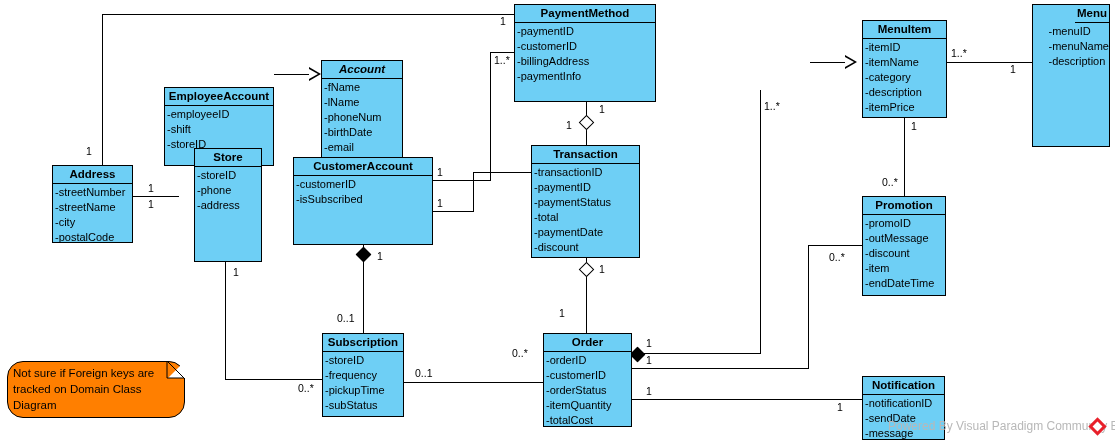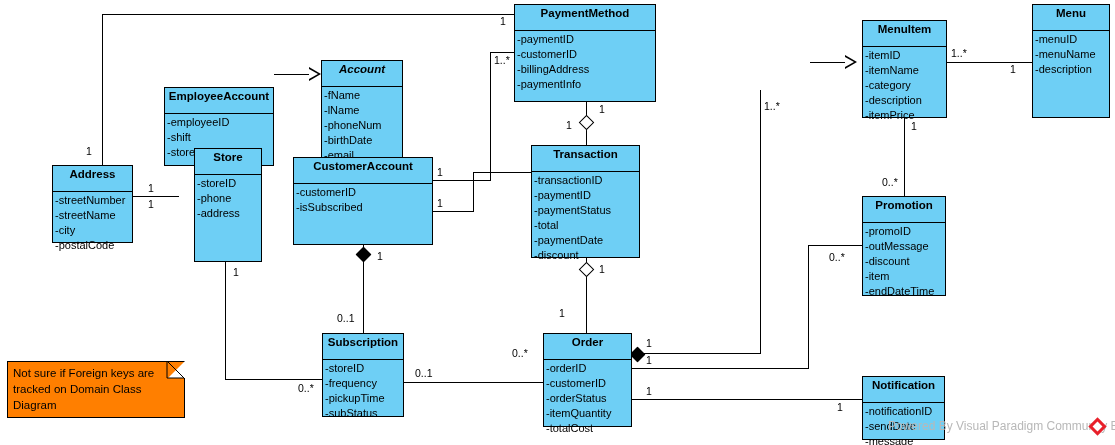--- a/index.html
+++ b/index.html
@@ -23,21 +23,21 @@
     background: #6ECFF5;
     border: 1px solid #000000;
     display: flex;
     flex-direction: column;
   }
   .uml-class .cls-title {
     font-size: 11.5px;
     font-weight: bold;
     text-align: center;
     color: #000000;
-    padding: 2px 2px 10px 2px;
+    padding: 2px 2px 2px 2px;
     border-bottom: 1px solid #000000;
     line-height: 13px;
     white-space: nowrap;
   }
   .uml-class.abstract .cls-title {
     font-style: italic;
   }
   .uml-class .cls-attrs {
     flex: 1 1 auto;
     padding: 1px 0 2px 2px;
@@ -328,21 +328,21 @@
     <div class="cls-title">MenuItem</div>
     <div class="cls-attrs">
       <div class="attr">-itemID</div>
       <div class="attr">-itemName</div>
       <div class="attr">-category</div>
       <div class="attr">-description</div>
       <div class="attr">-itemPrice</div>
     </div>
   </div>
 
-  <div class="uml-class" style="left:1032px; top:4px; width:78px; height:114px;">
+  <div class="uml-class" style="left:1032px; top:4px; width:78px; height:143px;align-items:flex-end;">
     <div class="cls-title">Menu</div>
     <div class="cls-attrs">
       <div class="attr">-menuID</div>
       <div class="attr">-menuName</div>
       <div class="attr">-description</div>
     </div>
   </div>
 
   <div class="uml-class" style="left:862px; top:196px; width:84px; height:100px;">
     <div class="cls-title">Promotion</div>
@@ -378,21 +378,21 @@
 
   <div class="uml-class" style="left:862px; top:376px; width:83px; height:64px;">
     <div class="cls-title">Notification</div>
     <div class="cls-attrs">
       <div class="attr">-notificationID</div>
       <div class="attr">-sendDate</div>
       <div class="attr">-message</div>
     </div>
   </div>
 
-  <div class="uml-note" style="left:7px; top:361px; width:178px; height:57px;">
+  <div class="uml-note" style="left:7px; top:361px; width:178px; height:57px;border-radius:16px;">
     <div class="fold"></div>
     <svg class="fold-edge" viewBox="0 0 24 24">
       <path d="M6 0 L23 17 L6 17 Z" fill="none" stroke="#000000" stroke-width="1"></path>
     </svg>
     <span>Not sure if Foreign keys are tracked on Domain Class Diagram</span>
   </div>
 
   <div class="watermark" style="left:888px; top:419px;">Powered By Visual Paradigm Community Edition</div>
   <div class="vp-logo" style="left:1091px; top:420px;"></div>
 

